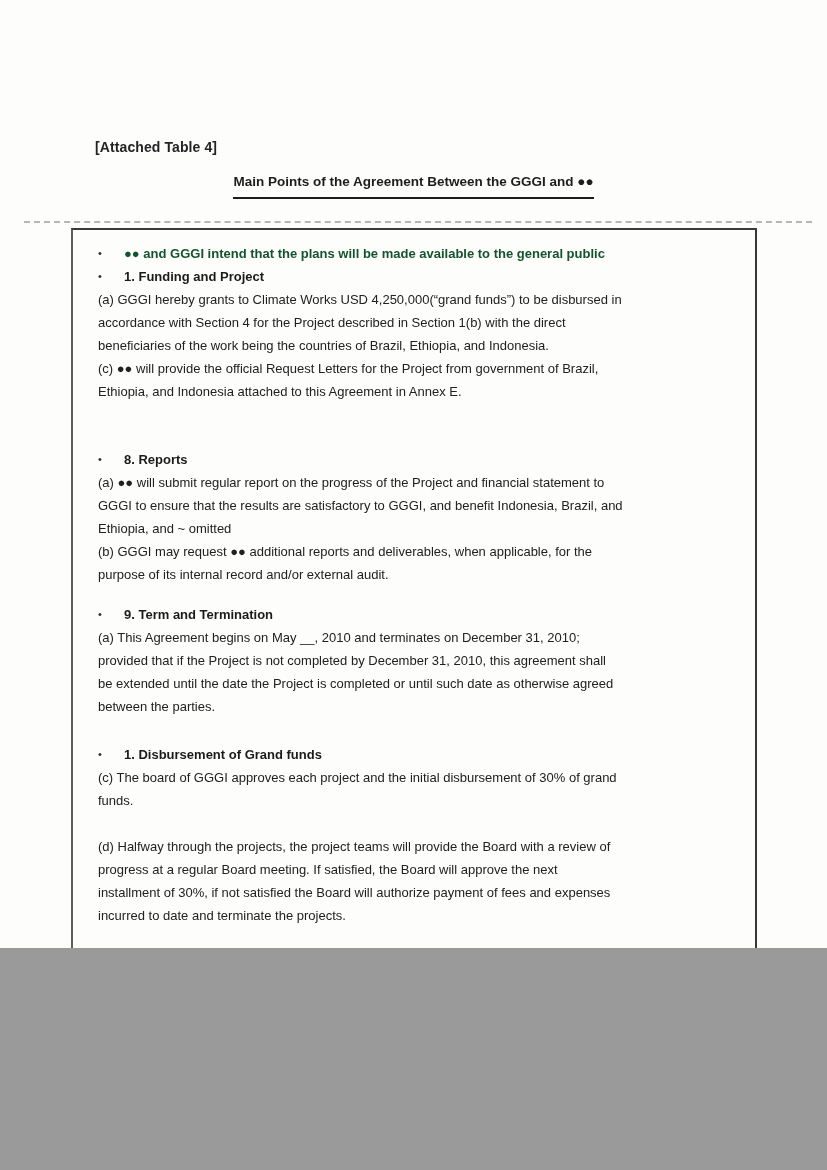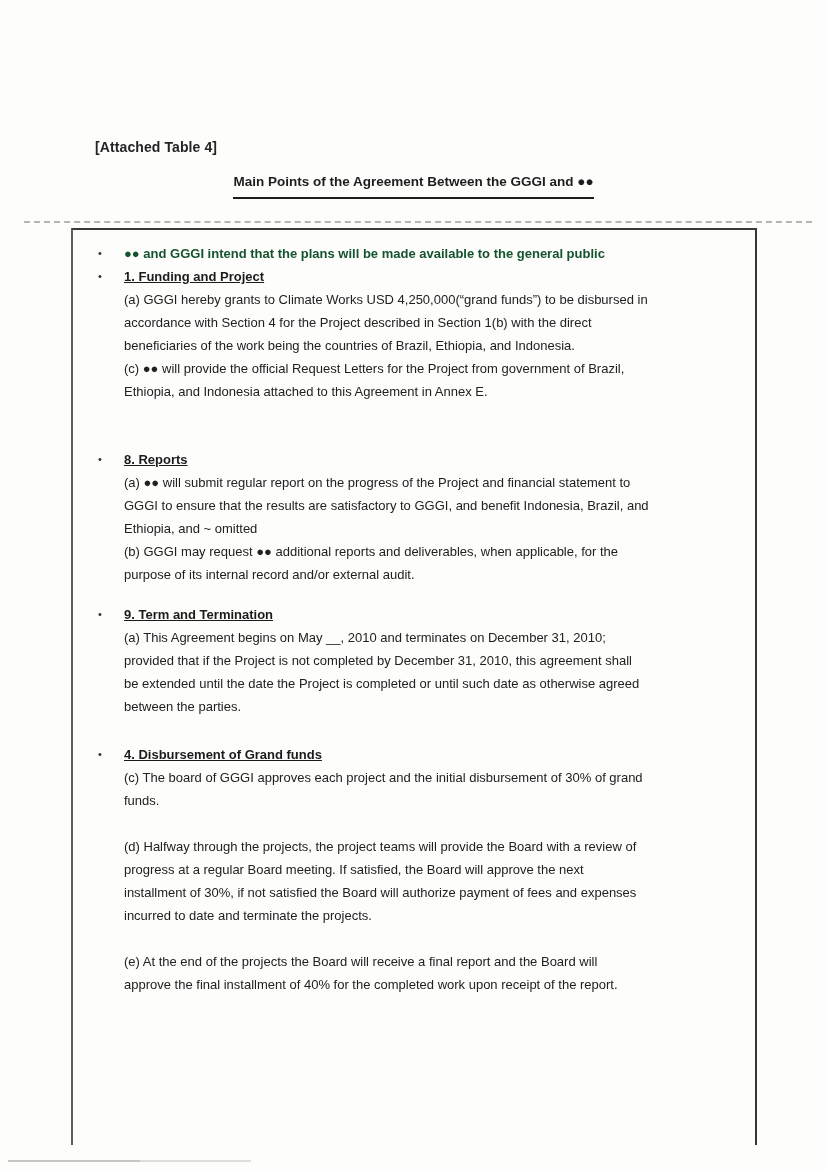--- a/index.html
+++ b/index.html
@@ -1,18 +1,18 @@
 <!DOCTYPE html>
 <html><head>
 <meta charset="utf-8">
 <style>
   html,body{margin:0;padding:0;background:#9a9a9a;}
   .page{
     position:relative;
-    width:827px;height:1170px;
+    width:827px;height:948px;
     margin:0 auto;
     background:#fdfdfc;
     font-family:"Liberation Sans","DejaVu Sans",sans-serif;
     color:#222;
     overflow:hidden;
   }
   .doc-label{
     position:absolute;left:95px;top:139px;
     font-size:14px;font-weight:bold;color:#242424;
     letter-spacing:.1px;
@@ -51,23 +51,22 @@
   .box-content{
     padding:12px 18px 0 25px;
     font-size:13px;line-height:23px;color:#1f1f1f;
   }
   .row{display:flex;}
   .bullet{
     width:26px;flex:none;
     font-size:11px;line-height:23px;color:#2b2b2b;
   }
   .lead{font-weight:bold;color:#14532d;}
-  .heading{font-weight:bold;color:#1b1b1b;text-decoration:underline;}
+  .heading{font-weight:bold;color:#1b1b1b;}
   .body-text{
-    margin-left:26px;
     white-space:pre-line;
     color:#212121;
   }
   .section.s2{margin-top:45px;}
   .section.s3{margin-top:17px;}
   .section.s4{margin-top:25px;}
 </style>
 </head>
 <body>
 
@@ -120,21 +119,21 @@
         </div>
         <div class="body-text">(a) This Agreement begins on May __, 2010 and terminates on December 31, 2010;
 provided that if the Project is not completed by December 31, 2010, this agreement shall
 be extended until the date the Project is completed or until such date as otherwise agreed
 between the parties.</div>
       </div>
 
       <div class="section s4">
         <div class="row">
           <span class="bullet">•</span>
-          <span class="heading">4. Disbursement of Grand funds</span>
+          <span class="heading">1. Disbursement of Grand funds</span>
         </div>
         <div class="body-text">(c) The board of GGGI approves each project and the initial disbursement of 30% of grand
 funds.
 
 (d) Halfway through the projects, the project teams will provide the Board with a review of
 progress at a regular Board meeting. If satisfied, the Board will approve the next
 installment of 30%, if not satisfied the Board will authorize payment of fees and expenses
 incurred to date and terminate the projects.
 
 (e) At the end of the projects the Board will receive a final report and the Board will

